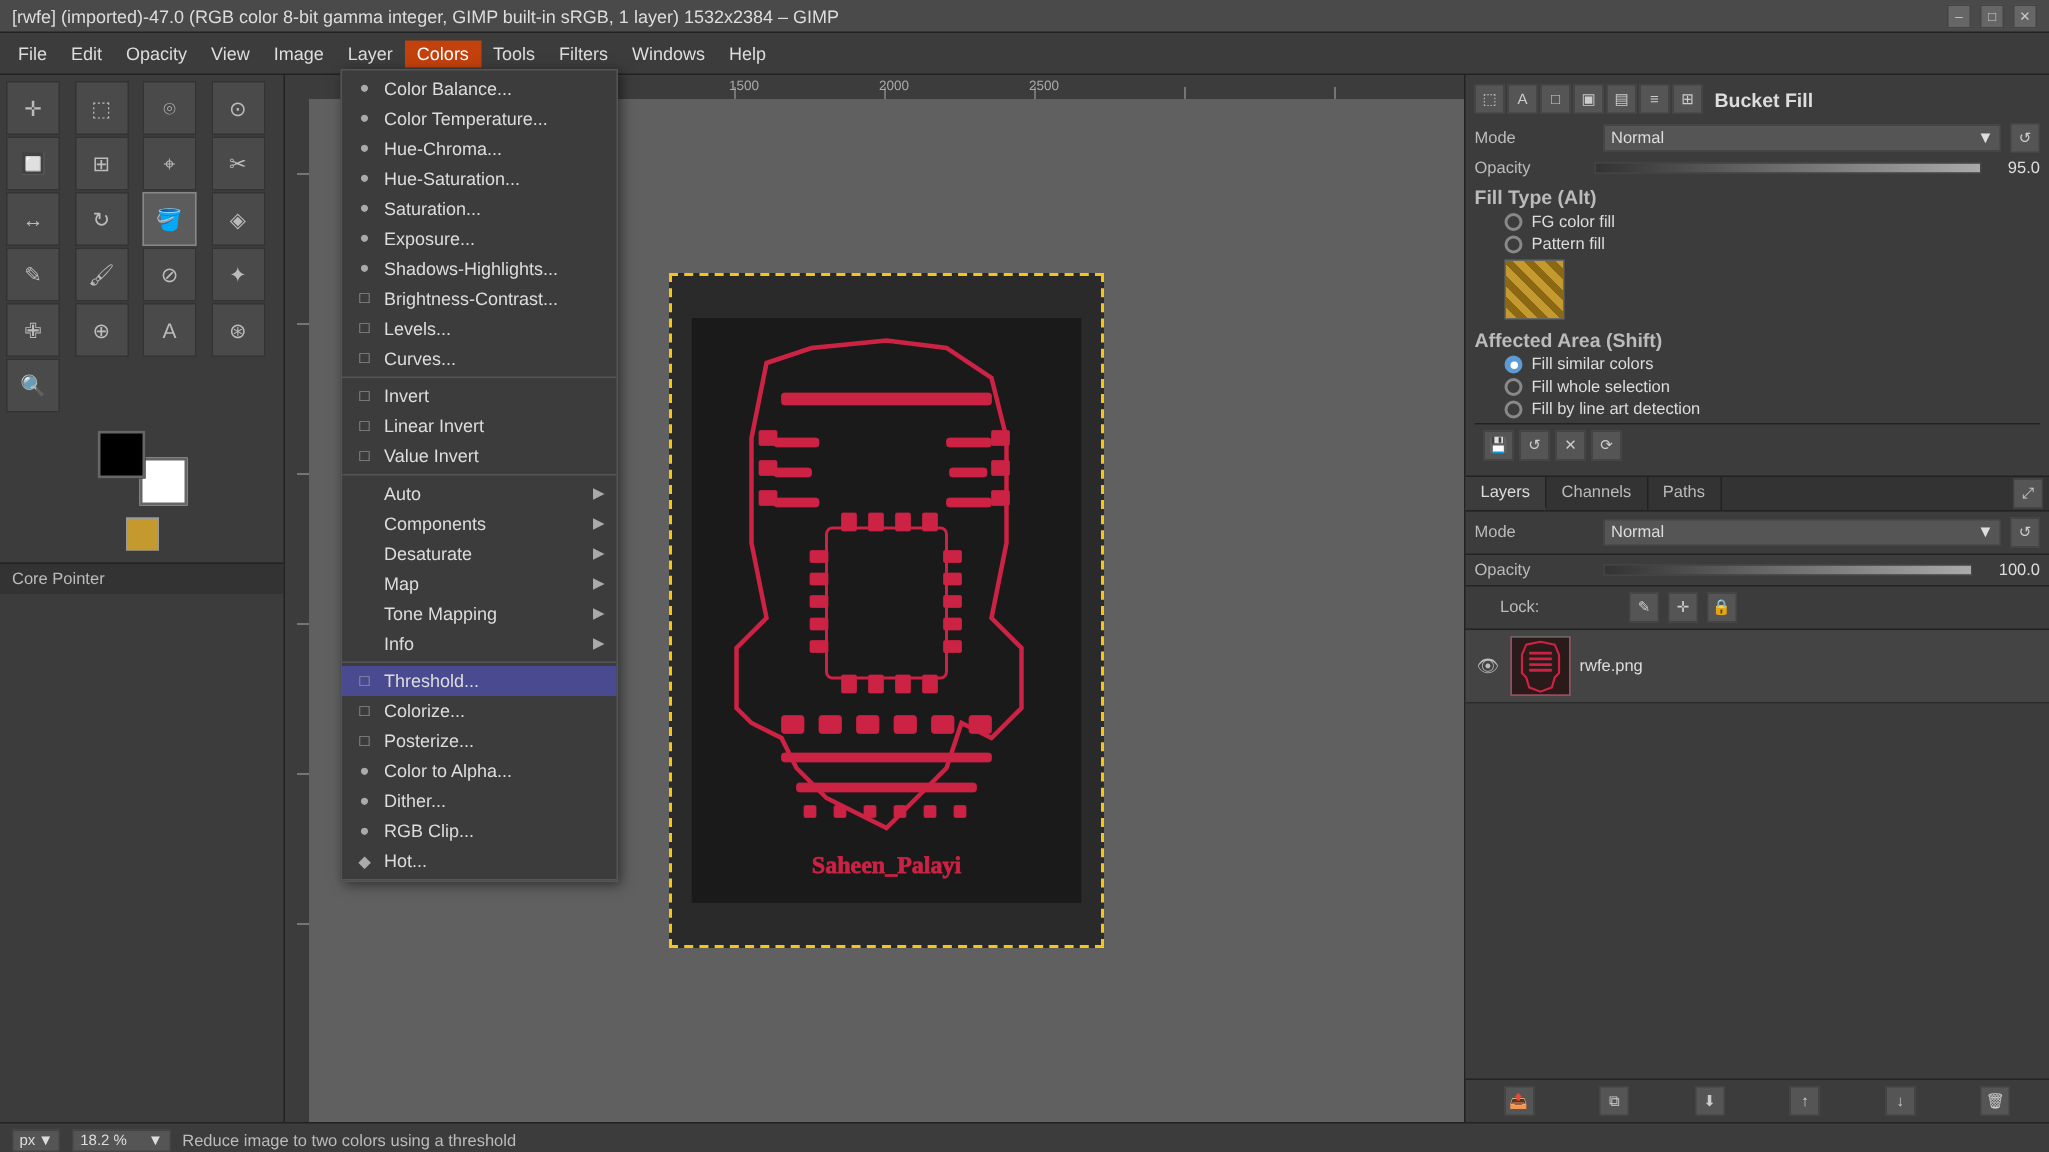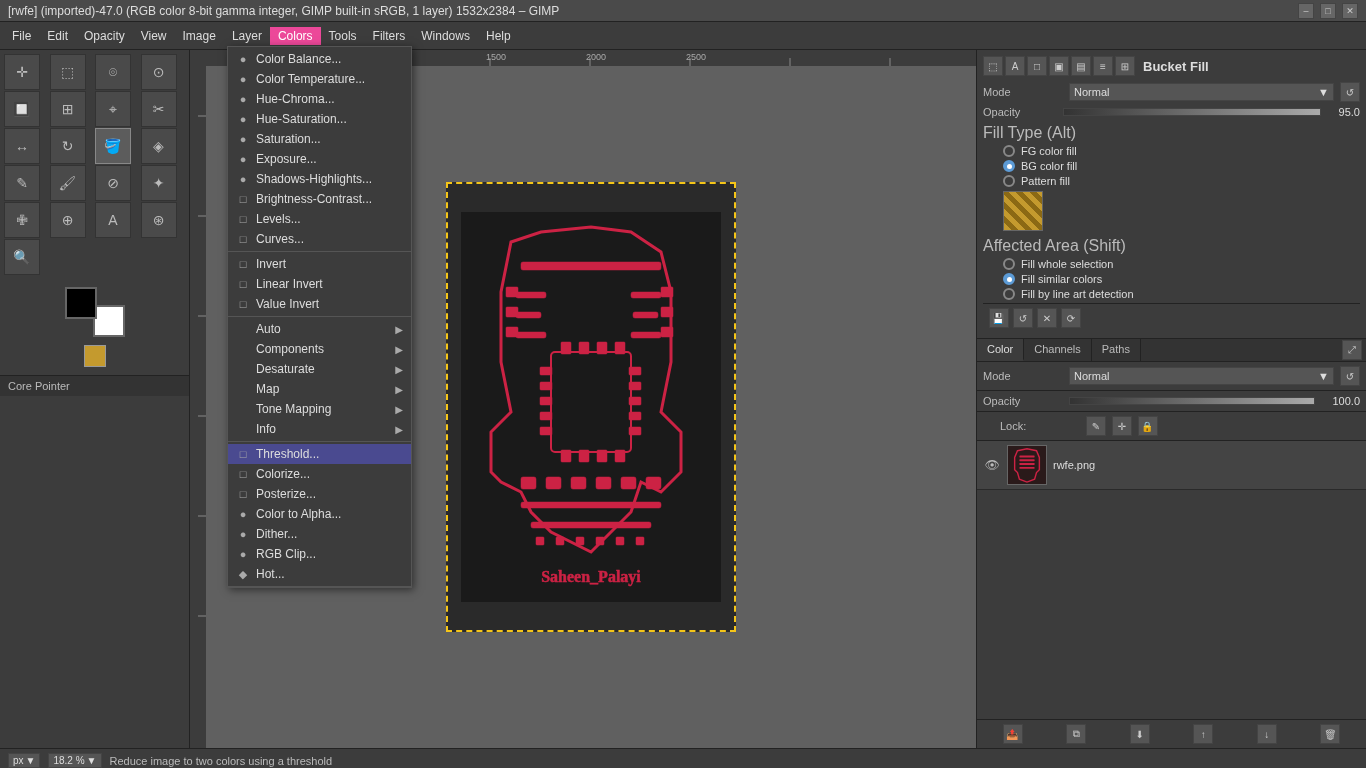--- a/index.html
+++ b/index.html
@@ -42,21 +42,21 @@
       align-items: center;
       padding: 0 4px;
       border-bottom: 1px solid #222;
     }
     .menu-item {
       padding: 2px 8px;
       cursor: pointer;
       color: #ddd;
       font-size: 12px;
     }
-    .menu-item.active { background: #ec4899; color: #fff; }
+    .menu-item.active { background: #c2410c; color: #fff; }
 
     
     #main-layout {
       display: flex;
       height: calc(768px - 22px - 24px - 24px);
     }
 
     
     #toolbox {
       width: 190px;
@@ -292,24 +292,24 @@
     .opacity-bar {
       flex: 1;
       height: 8px;
       background: linear-gradient(to right, #333, #aaa);
       border: 1px solid #444;
       margin-right: 4px;
     }
     .opacity-val { font-size: 11px; color: #ddd; width: 35px; text-align: right; }
 
     .section-title {
-      font-size: 16px;
+      font-size: 13px;
       color: #bbb;
       margin: 6px 0 3px 0;
-      font-weight: normal;
+      font-weight: bold;
     }
     .radio-row {
       display: flex;
       align-items: center;
       gap: 6px;
       margin-bottom: 3px;
       padding-left: 20px;
     }
     .radio-circle {
       width: 12px; height: 12px;
@@ -446,21 +446,21 @@
       cursor: pointer;
     }
     .status-zoom {
       background: #555;
       border: 1px solid #444;
       color: #ddd;
       font-size: 10px;
       padding: 1px 4px;
       display: flex;
       align-items: center;
-      gap: 2px;
+      gap: 14px;
       cursor: pointer;
     }
   </style>
 </head>
 <body>
 
 <div id="titlebar">
   <span>[rwfe] (imported)-47.0 (RGB color 8-bit gamma integer, GIMP built-in sRGB, 1 layer) 1532x2384 – GIMP</span>
   <div id="titlebar-controls">
     <div class="titlebar-btn">–</div>
@@ -663,54 +663,50 @@
         <div class="opacity-bar"></div>
         <span class="opacity-val">95.0</span>
       </div>
 
       <div class="section-title">Fill Type  (Alt)</div>
       <div class="radio-row">
         <div class="radio-circle"></div>
         <span class="radio-label">FG color fill</span>
       </div>
       <div class="radio-row">
-        <div class="radio-circle checked"></div>
-        <span class="radio-label">BG color fill</span>
-      </div>
-      <div class="radio-row">
         <div class="radio-circle"></div>
         <span class="radio-label">Pattern fill</span>
       </div>
       <div class="pattern-preview"></div>
 
       <div class="section-title">Affected Area  (Shift)</div>
+      <div class="radio-row">
+        <div class="radio-circle checked"></div>
+        <span class="radio-label">Fill similar colors</span>
+      </div>
       <div class="radio-row">
         <div class="radio-circle"></div>
         <span class="radio-label">Fill whole selection</span>
-      </div>
-      <div class="radio-row">
-        <div class="radio-circle checked"></div>
-        <span class="radio-label">Fill similar colors</span>
       </div>
       <div class="radio-row">
         <div class="radio-circle"></div>
         <span class="radio-label">Fill by line art detection</span>
       </div>
 
       <div id="panel-bottom-icons">
         <div class="panel-icon">💾</div>
         <div class="panel-icon">↺</div>
         <div class="panel-icon">✕</div>
         <div class="panel-icon">⟳</div>
       </div>
     </div>
 
     <div id="layers-panel">
       <div id="layers-tabs">
-        <div class="layer-tab active">Color</div>
+        <div class="layer-tab active">Layers</div>
         <div class="layer-tab">Channels</div>
         <div class="layer-tab">Paths</div>
         <div style="margin-left:auto; display:flex; align-items:center; padding-right:4px;">
           <div class="panel-icon">⤢</div>
         </div>
       </div>
 
       <div id="layers-options">
         <span class="row-label">Mode</span>
         <div class="dropdown-select">

